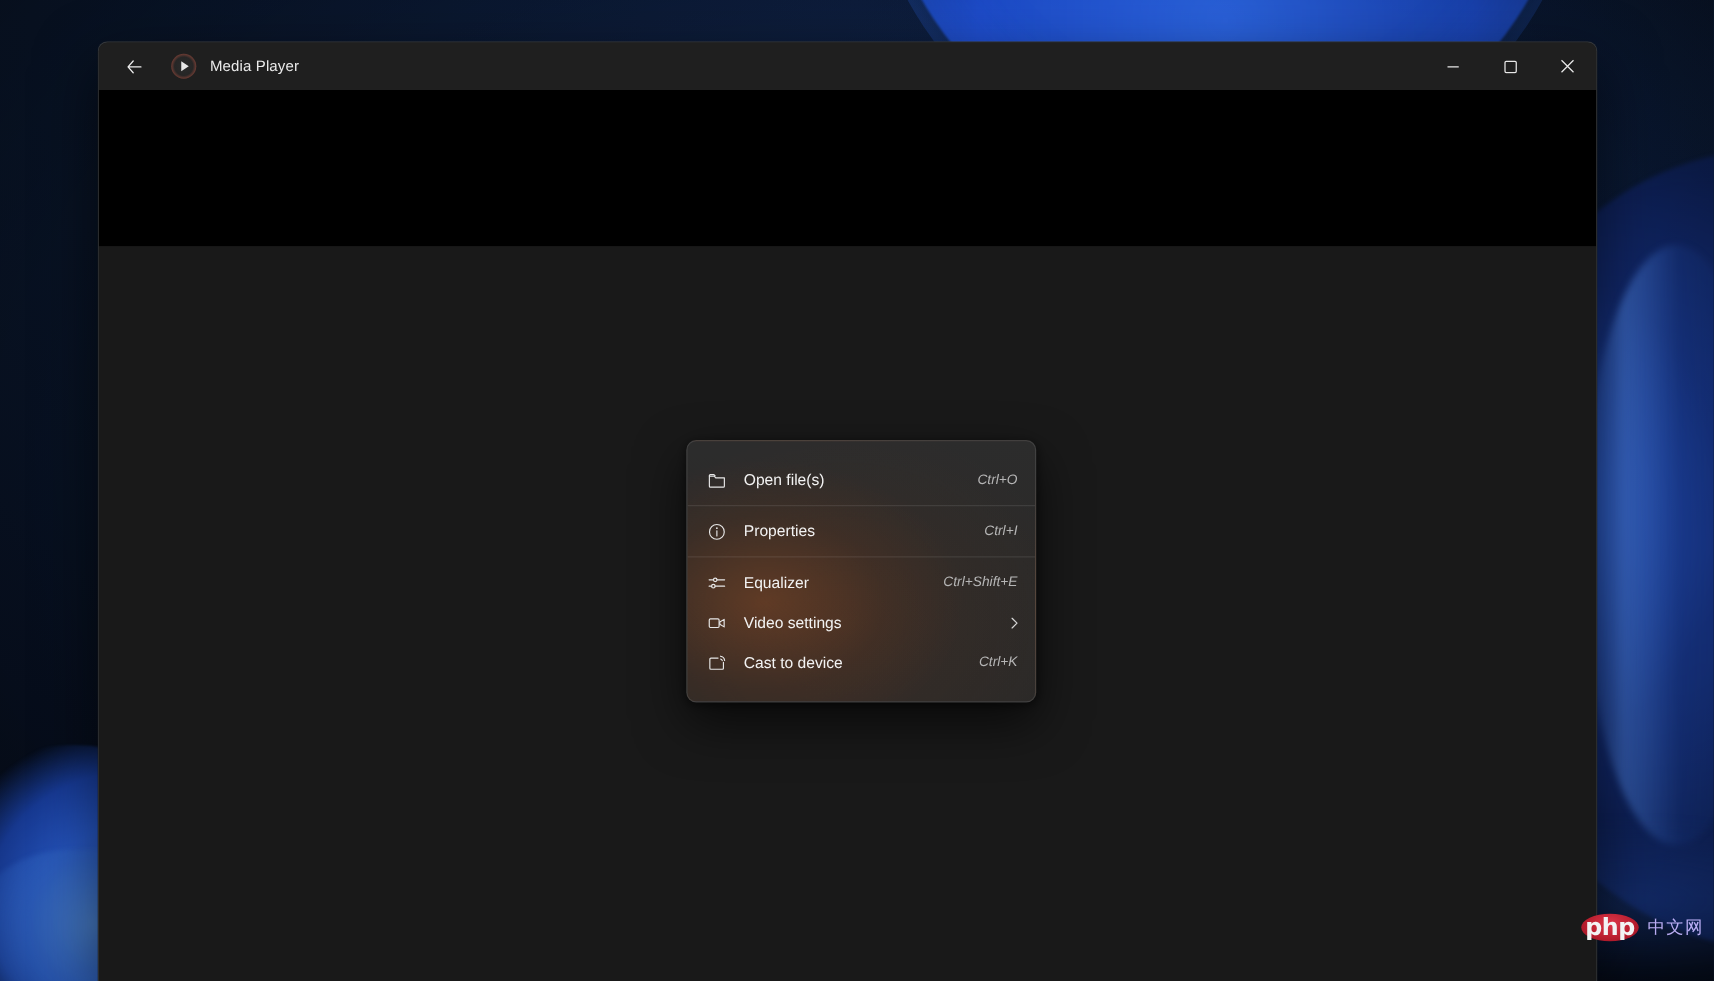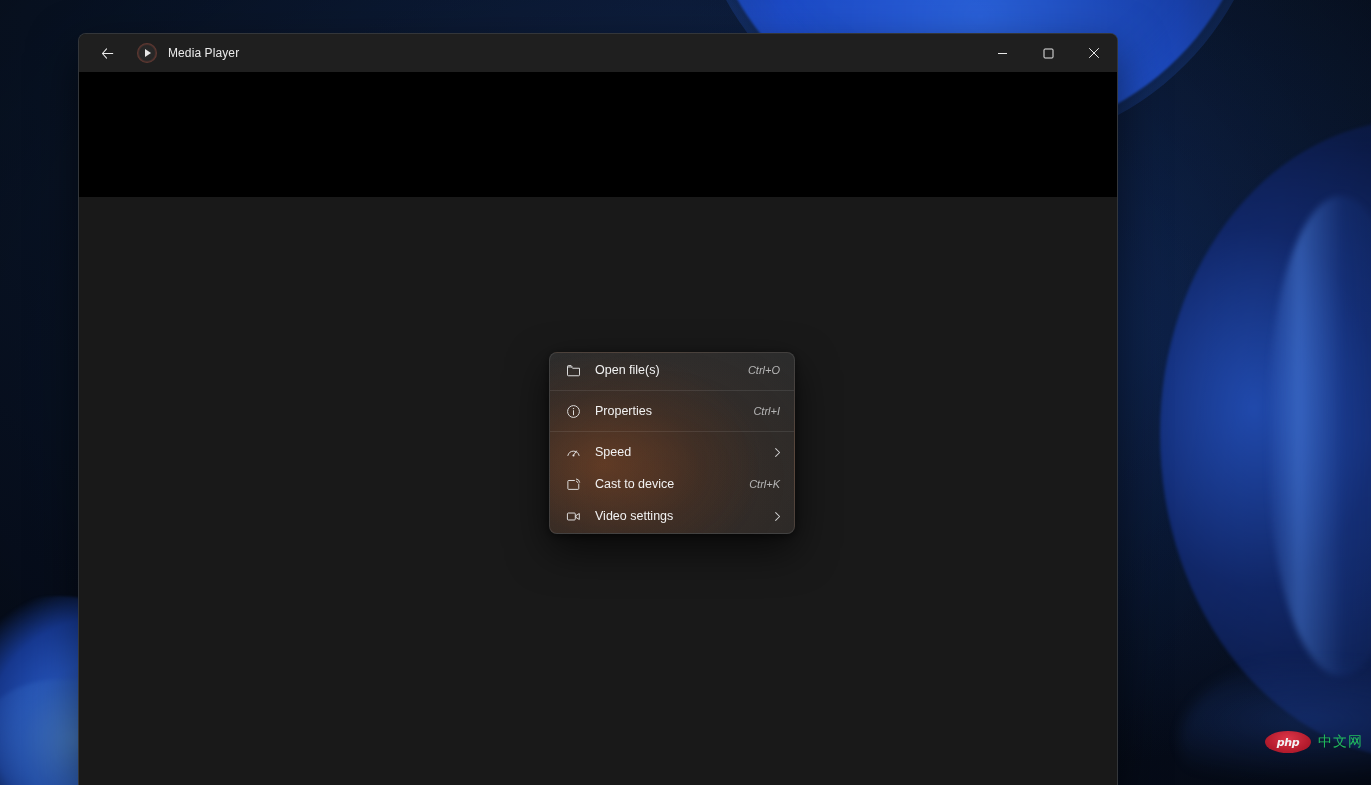--- a/index.html
+++ b/index.html
@@ -85,21 +85,21 @@
   .vignette {
     position:absolute; inset:0;
     background:radial-gradient(ellipse 1100px 800px at 50% 45%, rgba(0,0,0,0) 40%, rgba(0,0,0,.45) 100%);
     pointer-events:none;
   }
 
   
   #mp-window {
     position:absolute;
     left:78px; top:33px;
-    width:1040px; height:752px;
+    width:1200px; height:752px;
     background:#191919;
     border-radius:8px 8px 0 0;
     border:1px solid rgba(120,130,145,.28);
     border-bottom:none;
     overflow:hidden;
     box-shadow:0 18px 48px rgba(0,0,0,.55);
   }
   .titlebar {
     height:38px;
     background:#1f1f1f;
@@ -151,29 +151,29 @@
   }
   .player-body {
     height:589px;
     background:#191919;
   }
 
   
   #ctx-menu {
     position:absolute;
     left:549px; top:352px;
-    width:246px;
+    width:280px;
     border-radius:8px;
     border:1px solid rgba(140,140,140,.22);
     background:
       radial-gradient(ellipse 210px 150px at 22% 62%, rgba(180,86,32,.34) 0%, rgba(120,58,24,.16) 46%, rgba(44,42,41,0) 76%),
       radial-gradient(ellipse 260px 220px at 45% 70%, rgba(122,62,30,.18) 0%, rgba(44,42,41,0) 72%),
       linear-gradient(180deg,#2c2c2c 0%,#2b2a29 45%,#2a2928 100%);
     box-shadow:0 16px 40px rgba(0,0,0,.62), 0 2px 8px rgba(0,0,0,.5);
-    padding:1px 0;
+    padding:15px 0;
     overflow:hidden;
     backdrop-filter:blur(20px);
   }
   .mi {
     height:32px;
     display:flex; align-items:center;
     padding:0 10px 0 12px;
     cursor:pointer;
     position:relative;
   }
@@ -216,29 +216,28 @@
     right:8px; bottom:32px;
     display:flex; align-items:center; gap:7px;
     opacity:.95;
   }
   .wm-php {
     width:46px; height:22px;
     border-radius:50%;
     background:radial-gradient(ellipse at 50% 35%, #e8384a 0%, #c01d2e 62%, #9b1624 100%);
     display:flex; align-items:center; justify-content:center;
     font-family:"DejaVu Sans", sans-serif;
-    font-style:italic;
     font-weight:bold;
-    font-size:11px;
+    font-size:19px;
     color:#ffffff;
     letter-spacing:-.4px;
   }
   .wm-cn {
     font-size:14px;
-    color:#22c55e;
+    color:#c4b5fd;
     letter-spacing:1px;
     font-family:Liberation Sans, sans-serif;
   }
 </style>
 </head>
 <body>
 
 <div id="desktop">
   <div class="petal-top"></div>
   <div class="petal-top-glow"></div>
@@ -310,62 +309,59 @@
         <circle cx="8" cy="4.9" r="0.75" fill="#e6e6e6"></circle>
         <path d="M8 7.1 V11.5" stroke="#e6e6e6" stroke-width="1" stroke-linecap="round"></path>
       </svg>
     </span>
     <span class="mi-label">Properties</span>
     <span class="mi-accel">Ctrl+I</span>
   </div>
 
   <div class="mi-sep"></div>
 
-
-  <div class="mi">
-    <span class="mi-icon">
-      <svg width="15" height="15" viewBox="0 0 16 16">
-        <path d="M2 11.2 a6.2 6.2 0 0 1 12 0" fill="none" stroke="#e6e6e6" stroke-width="1" stroke-linecap="round"></path>
-        <path d="M8 10.9 L11.2 6.4" stroke="#e6e6e6" stroke-width="1" stroke-linecap="round"></path>
-        <circle cx="8" cy="11.1" r="1.05" fill="#e6e6e6"></circle>
-      </svg>
-    </span>
-    <span class="mi-label">Speed</span>
-    <span class="mi-chevron">
-      <svg width="11" height="11" viewBox="0 0 12 12">
-        <path d="M4 1.8 L8.3 6 L4 10.2" fill="none" stroke="#d4d4d4" stroke-width="1.1" stroke-linecap="round" stroke-linejoin="round"></path>
-      </svg>
-    </span>
-  </div>
-
-  <div class="mi">
-    <span class="mi-icon">
-      <svg width="15" height="15" viewBox="0 0 16 16">
-        <path d="M13.6 7.4 V12.3 a0.9 0.9 0 0 1 -0.9 0.9 H2.9 a0.9 0.9 0 0 1 -0.9 -0.9 V4.6 a0.9 0.9 0 0 1 0.9 -0.9 H9" fill="none" stroke="#e6e6e6" stroke-width="1" stroke-linejoin="round" stroke-linecap="round"></path>
-        <path d="M11.1 2.1 a4.1 4.1 0 0 1 3.5 3.5" fill="none" stroke="#e6e6e6" stroke-width="1" stroke-linecap="round"></path>
-        <path d="M11.2 4.5 a1.9 1.9 0 0 1 1.4 1.4" fill="none" stroke="#e6e6e6" stroke-width="1" stroke-linecap="round"></path>
-      </svg>
-    </span>
-    <span class="mi-label">Cast to device</span>
-    <span class="mi-accel">Ctrl+K</span>
-  </div>
+  <div class="mi">
+    <span class="mi-icon">
+      <svg width="15" height="15" viewBox="0 0 16 16">
+        <path d="M1.4 5.2 H5.2 M8 5.2 H14.6" stroke="#e6e6e6" stroke-width="1" stroke-linecap="round" fill="none"></path>
+        <circle cx="6.6" cy="5.2" r="1.5" fill="none" stroke="#e6e6e6" stroke-width="1"></circle>
+        <path d="M1.4 10.6 H3.6 M6.4 10.6 H14.6" stroke="#e6e6e6" stroke-width="1" stroke-linecap="round" fill="none"></path>
+        <circle cx="5" cy="10.6" r="1.5" fill="none" stroke="#e6e6e6" stroke-width="1"></circle>
+      </svg>
+    </span>
+    <span class="mi-label">Equalizer</span>
+    <span class="mi-accel">Ctrl+Shift+E</span>
+  </div>
+
 
   <div class="mi">
     <span class="mi-icon">
       <svg width="15" height="15" viewBox="0 0 16 16">
         <rect x="1.5" y="4.3" width="8.4" height="7.4" rx="1" fill="none" stroke="#e6e6e6" stroke-width="1"></rect>
         <path d="M10.5 7.1 L14.2 4.8 V11.2 L10.5 8.9 Z" fill="none" stroke="#e6e6e6" stroke-width="1" stroke-linejoin="round"></path>
       </svg>
     </span>
     <span class="mi-label">Video settings</span>
     <span class="mi-chevron">
       <svg width="11" height="11" viewBox="0 0 12 12">
         <path d="M4 1.8 L8.3 6 L4 10.2" fill="none" stroke="#d4d4d4" stroke-width="1.1" stroke-linecap="round" stroke-linejoin="round"></path>
       </svg>
     </span>
   </div>
 
+  <div class="mi">
+    <span class="mi-icon">
+      <svg width="15" height="15" viewBox="0 0 16 16">
+        <path d="M13.6 7.4 V12.3 a0.9 0.9 0 0 1 -0.9 0.9 H2.9 a0.9 0.9 0 0 1 -0.9 -0.9 V4.6 a0.9 0.9 0 0 1 0.9 -0.9 H9" fill="none" stroke="#e6e6e6" stroke-width="1" stroke-linejoin="round" stroke-linecap="round"></path>
+        <path d="M11.1 2.1 a4.1 4.1 0 0 1 3.5 3.5" fill="none" stroke="#e6e6e6" stroke-width="1" stroke-linecap="round"></path>
+        <path d="M11.2 4.5 a1.9 1.9 0 0 1 1.4 1.4" fill="none" stroke="#e6e6e6" stroke-width="1" stroke-linecap="round"></path>
+      </svg>
+    </span>
+    <span class="mi-label">Cast to device</span>
+    <span class="mi-accel">Ctrl+K</span>
+  </div>
+
 </div>
 
 <div id="watermark">
   <div class="wm-php">php</div>
   <div class="wm-cn">中文网</div>
 </div>
 
 </body></html>

